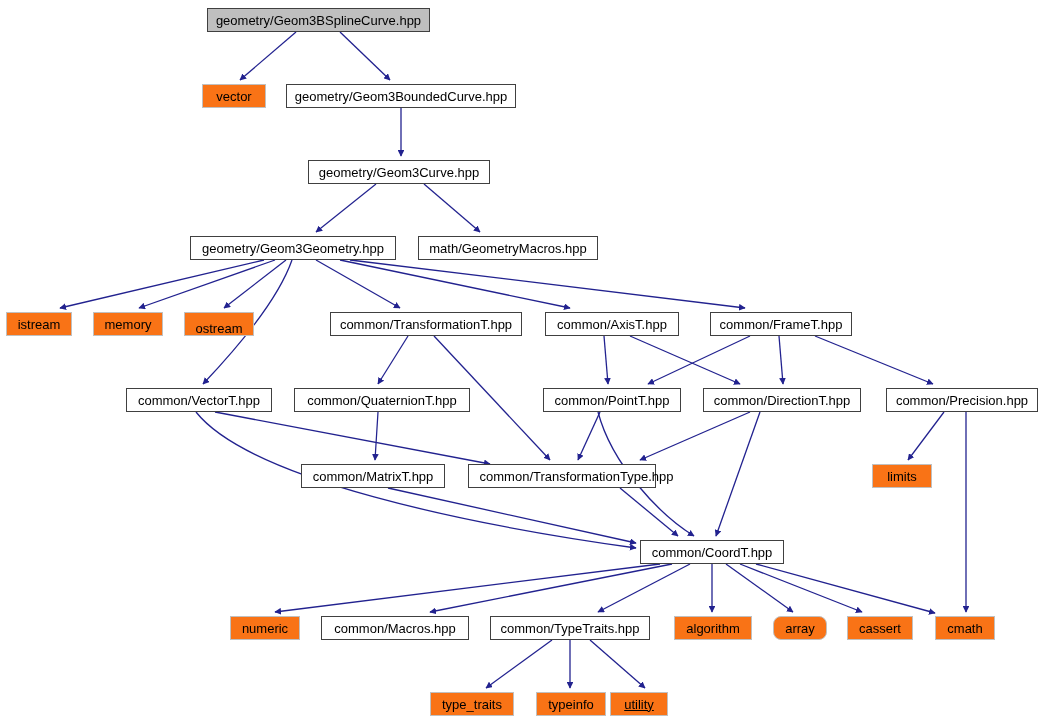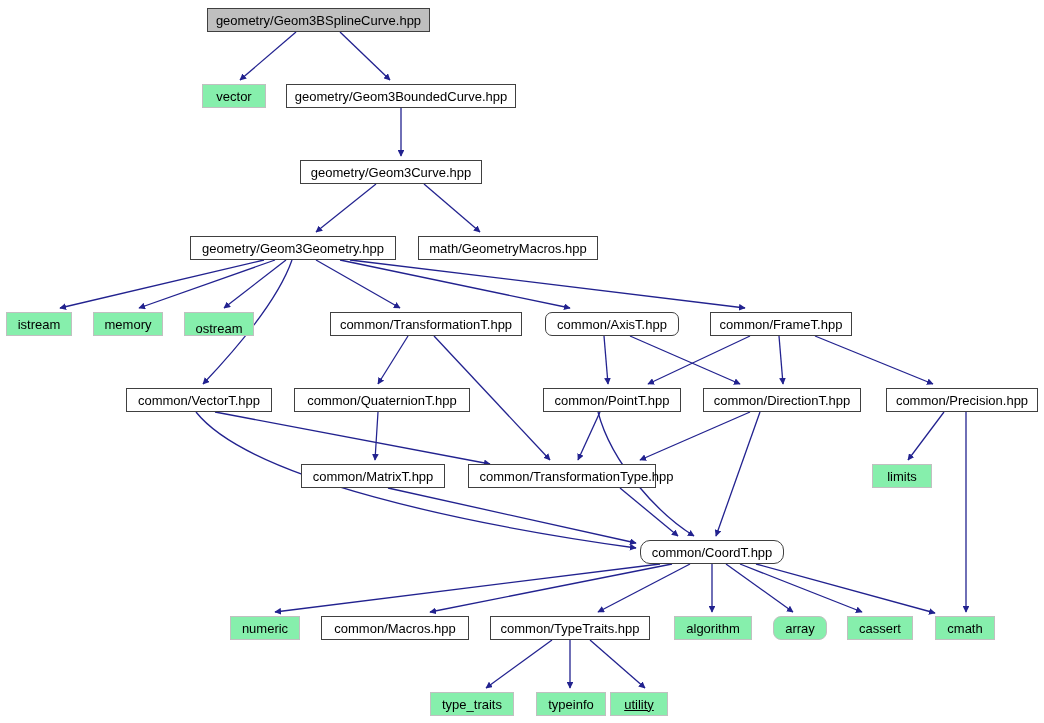--- a/index.html
+++ b/index.html
@@ -31,21 +31,21 @@
     font-size: 13px;
     line-height: 1;
     color: #000000;
     white-space: nowrap;
     background: #ffffff;
     border: 1px solid #000000;
     z-index: 2;
   }
   .node.sys {
     border: 1px solid #c0c0c0;
-    background: #86efac;
+    background: #f97316;
   }
   .node.lib {
     border: 1px solid #404040;
     background: #ffffff;
   }
   .node.root {
     border: 1px solid #404040;
     background: #bfbfbf;
   }
   .node-label {
@@ -108,42 +108,42 @@
   <div id="nodes-layer">
       <div class="node root" style="left: 207px; top: 8px; width: 223px; height: 24px;">
         <span class="node-label">geometry/Geom3BSplineCurve.hpp</span>
       </div>
       <div class="node sys" style="left: 202px; top: 84px; width: 64px; height: 24px;">
         <span class="node-label">vector</span>
       </div>
       <div class="node lib" style="left: 286px; top: 84px; width: 230px; height: 24px;">
         <span class="node-label">geometry/Geom3BoundedCurve.hpp</span>
       </div>
-      <div class="node lib" style="left: 300px; top: 160px; width: 182px; height: 24px;">
+      <div class="node lib" style="left: 308px; top: 160px; width: 182px; height: 24px;">
         <span class="node-label">geometry/Geom3Curve.hpp</span>
       </div>
       <div class="node lib" style="left: 190px; top: 236px; width: 206px; height: 24px;">
         <span class="node-label">geometry/Geom3Geometry.hpp</span>
       </div>
       <div class="node lib" style="left: 418px; top: 236px; width: 180px; height: 24px;">
         <span class="node-label">math/GeometryMacros.hpp</span>
       </div>
       <div class="node sys" style="left: 6px; top: 312px; width: 66px; height: 24px;">
         <span class="node-label">istream</span>
       </div>
       <div class="node sys" style="left: 93px; top: 312px; width: 70px; height: 24px;">
         <span class="node-label">memory</span>
       </div>
       <div class="node sys" style="left: 184px; top: 312px; width: 70px; height: 24px; align-items: flex-end;">
         <span class="node-label">ostream</span>
       </div>
       <div class="node lib" style="left: 330px; top: 312px; width: 192px; height: 24px;">
         <span class="node-label">common/TransformationT.hpp</span>
       </div>
-      <div class="node lib" style="left: 545px; top: 312px; width: 134px; height: 24px; border-radius: 7px;">
+      <div class="node lib" style="left: 545px; top: 312px; width: 134px; height: 24px;">
         <span class="node-label">common/AxisT.hpp</span>
       </div>
       <div class="node lib" style="left: 710px; top: 312px; width: 142px; height: 24px;">
         <span class="node-label">common/FrameT.hpp</span>
       </div>
       <div class="node lib" style="left: 126px; top: 388px; width: 146px; height: 24px;">
         <span class="node-label">common/VectorT.hpp</span>
       </div>
       <div class="node lib" style="left: 294px; top: 388px; width: 176px; height: 24px;">
         <span class="node-label">common/QuaternionT.hpp</span>
@@ -159,21 +159,21 @@
       </div>
       <div class="node lib" style="left: 301px; top: 464px; width: 144px; height: 24px;">
         <span class="node-label">common/MatrixT.hpp</span>
       </div>
       <div class="node lib" style="left: 468px; top: 464px; width: 188px; height: 24px; padding-left: 29px;">
         <span class="node-label">common/TransformationType.hpp</span>
       </div>
       <div class="node sys" style="left: 872px; top: 464px; width: 60px; height: 24px;">
         <span class="node-label">limits</span>
       </div>
-      <div class="node lib" style="left: 640px; top: 540px; width: 144px; height: 24px; border-radius: 10px;">
+      <div class="node lib" style="left: 640px; top: 540px; width: 144px; height: 24px;">
         <span class="node-label">common/CoordT.hpp</span>
       </div>
       <div class="node sys" style="left: 230px; top: 616px; width: 70px; height: 24px;">
         <span class="node-label">numeric</span>
       </div>
       <div class="node lib" style="left: 321px; top: 616px; width: 148px; height: 24px;">
         <span class="node-label">common/Macros.hpp</span>
       </div>
       <div class="node lib" style="left: 490px; top: 616px; width: 160px; height: 24px;">
         <span class="node-label">common/TypeTraits.hpp</span>

